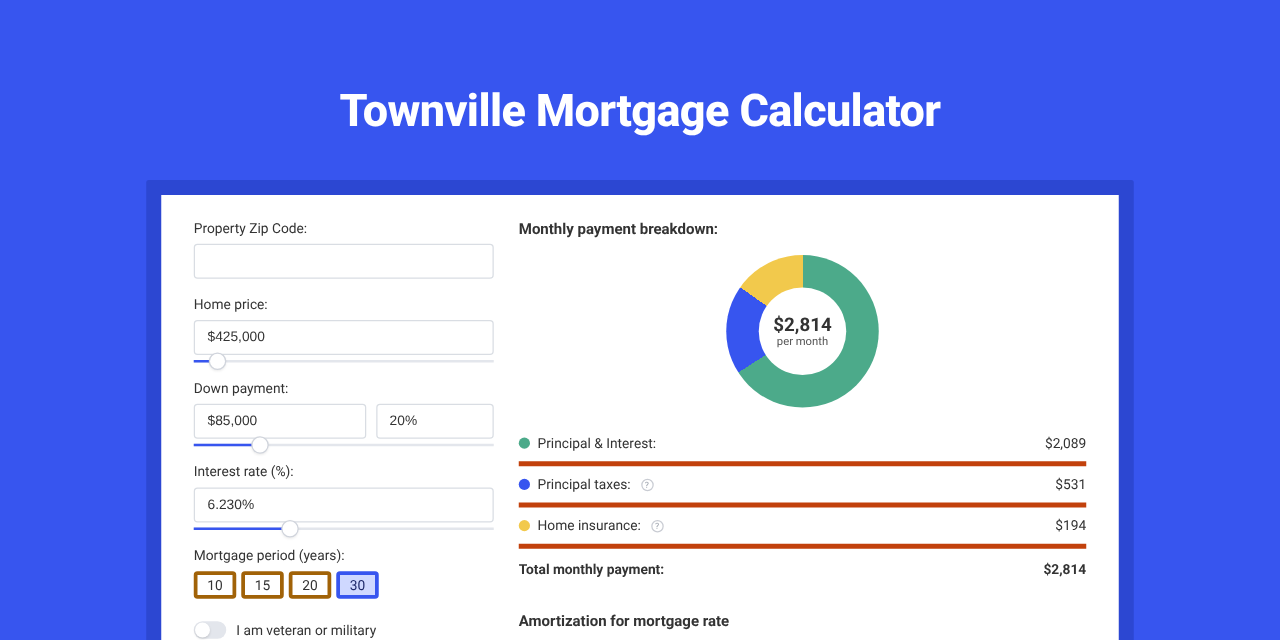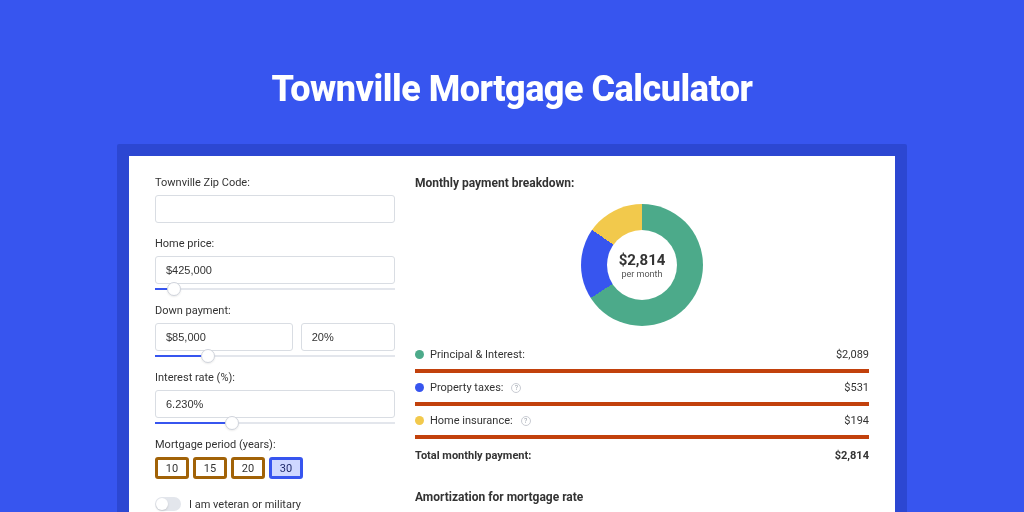--- a/index.html
+++ b/index.html
@@ -143,21 +143,21 @@
 <body>
 
 <div class="title">Townville Mortgage Calculator</div>
 
 <div class="panel-wrap">
   <div class="panel">
 
     <div class="left">
 
       <div class="block">
-        <div class="field-label">Townville Zip Code:</div>
+        <div class="field-label">Property Zip Code:</div>
         <input class="input" value="" style="">
       </div>
 
       <div class="block">
         <div class="field-label">Home price:</div>
         <input class="input" value="$425,000" style="">
         <div class="slider-track">
           <div class="slider-fill" id="price-fill" style="width: 8%;"></div>
           <div class="slider-thumb" id="price-thumb" style="left: 8%;"></div>
         </div>
@@ -216,21 +216,21 @@
           <div class="brk-row">
             <div class="brk-left">
               <span class="dot" style="background: rgb(76, 170, 138);"></span>
               <span>Principal &amp; Interest:</span>
             </div>
             <span>$2,089</span>
           </div>
           <div class="brk-row">
             <div class="brk-left">
               <span class="dot" style="background: rgb(55, 85, 239);"></span>
-              <span>Property taxes:</span>
+              <span>Principal taxes:</span>
               <span class="info">?</span>
             </div>
             <span>$531</span>
           </div>
           <div class="brk-row">
             <div class="brk-left">
               <span class="dot" style="background: rgb(242, 201, 76);"></span>
               <span>Home insurance:</span>
               <span class="info">?</span>
             </div>

